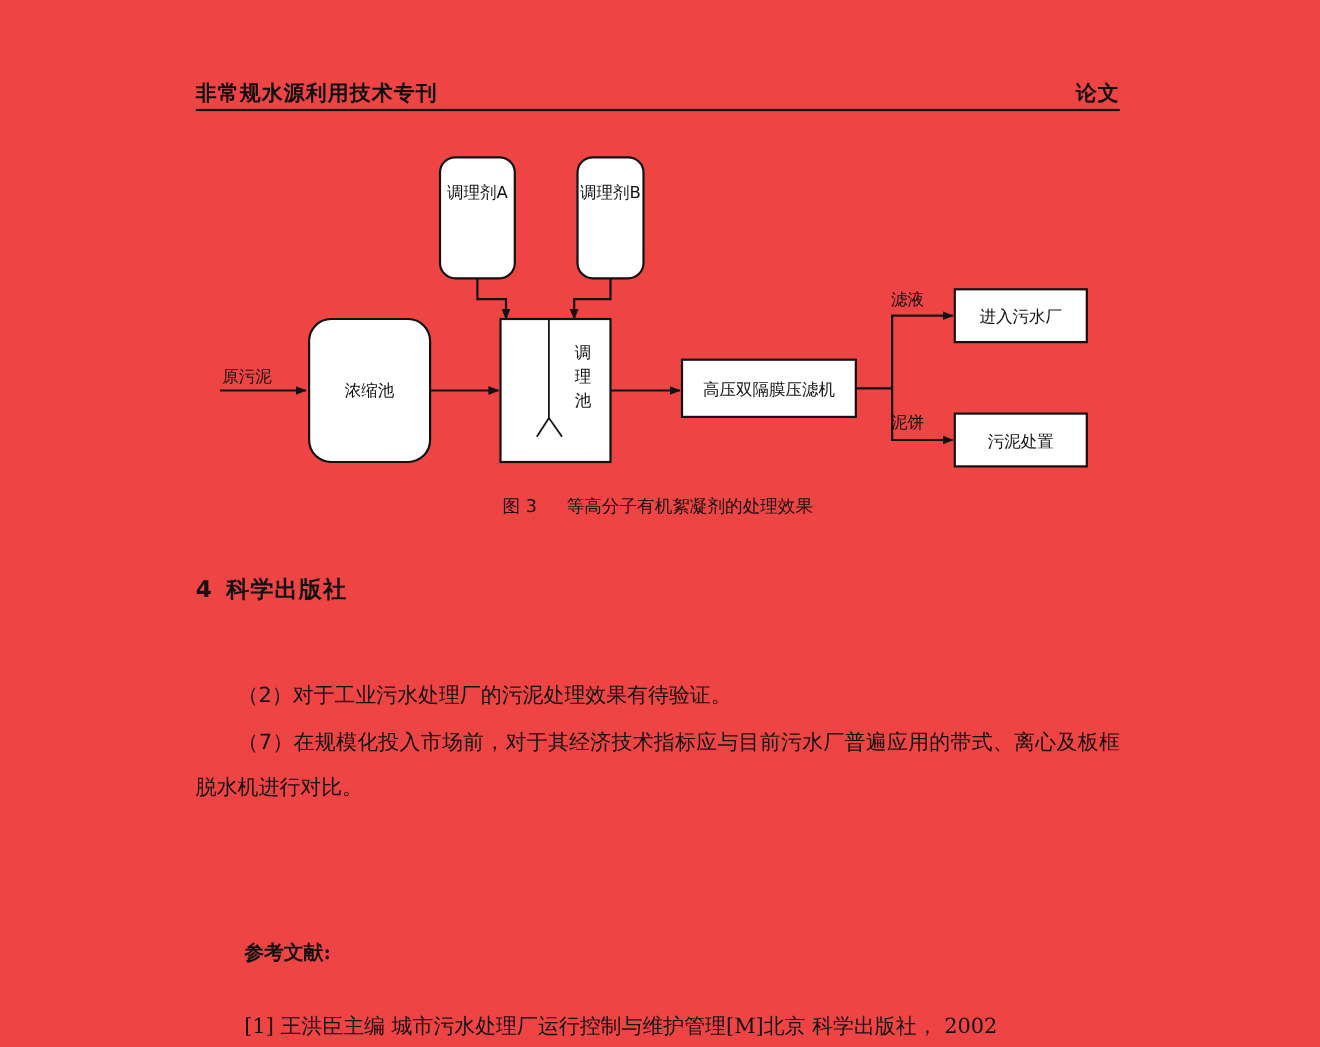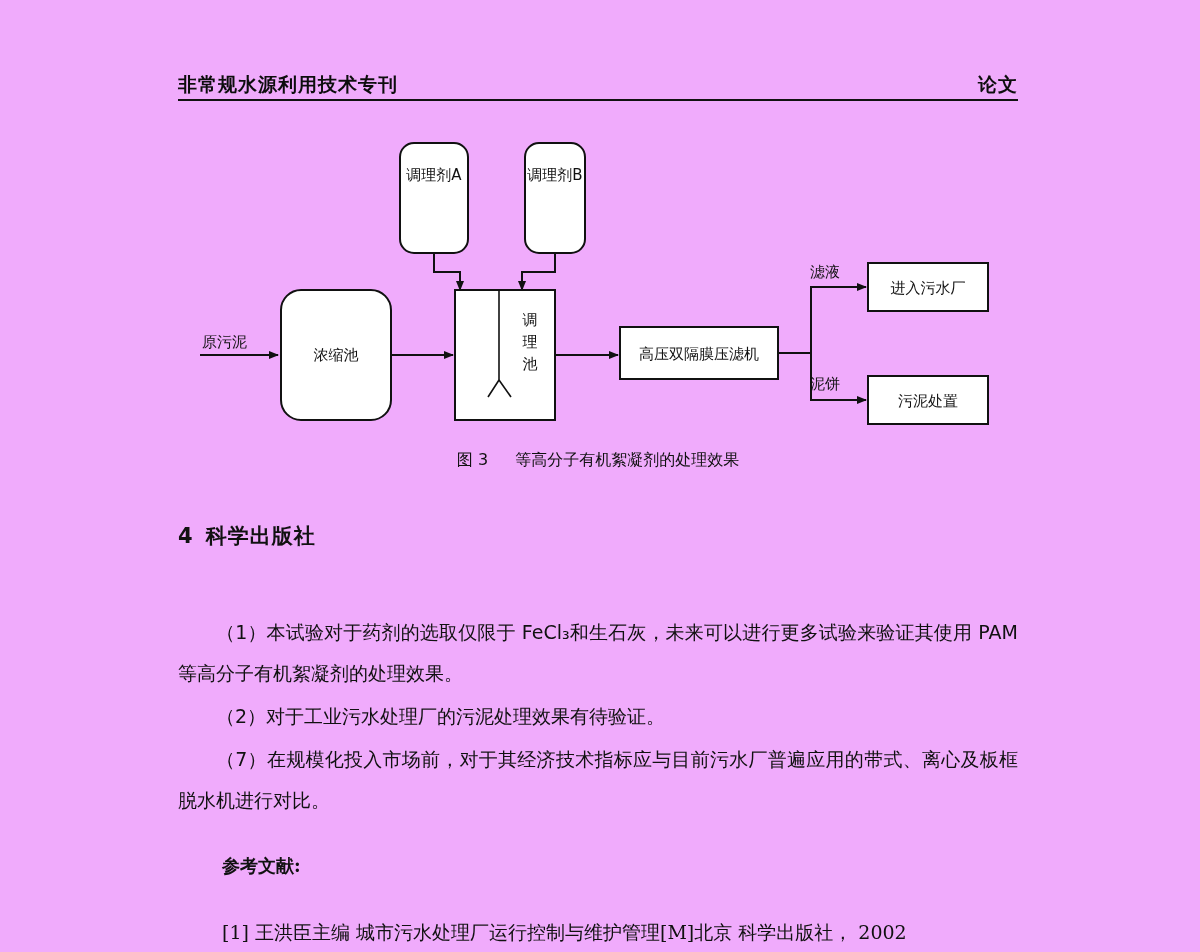--- a/index.html
+++ b/index.html
@@ -11,21 +11,21 @@
     width: 1200px;
     height: 952px;
     position: relative;
     font-family: "DejaVu Sans", sans-serif;
     color: #111;
     overflow: hidden;
   }
   .page {
     position: absolute;
     inset: 0;
-    background: #f0abfc;
+    background: #ef4444;
   }
 
   
   .header {
     position: absolute;
     left: 178px;
     top: 72px;
     width: 840px;
     height: 32px;
   }
@@ -208,21 +208,20 @@
 
   <div class="fig-caption">
     <span class="num">图 3</span><span>等高分子有机絮凝剂的处理效果</span>
   </div>
 
   <div class="section-title">
     <span class="sec-num">4</span><span>科学出版社</span>
   </div>
 
   <div class="para-block">
-    <p class="para indent">（1）本试验对于药剂的选取仅限于 FeCl₃和生石灰，未来可以进行更多试验来验证其使用 PAM 等高分子有机絮凝剂的处理效果。</p>
     <p class="para indent">（2）对于工业污水处理厂的污泥处理效果有待验证。</p>
     <p class="para indent">（7）在规模化投入市场前，对于其经济技术指标应与目前污水厂普遍应用的带式、离心及板框脱水机进行对比。</p>
   </div>
 
   <div class="refs-title">参考文献:</div>
   <div class="ref-item">[1] 王洪臣主编   城市污水处理厂运行控制与维护管理[M]北京  科学出版社， 2002</div>
 
 </div>
 
 </body></html>

